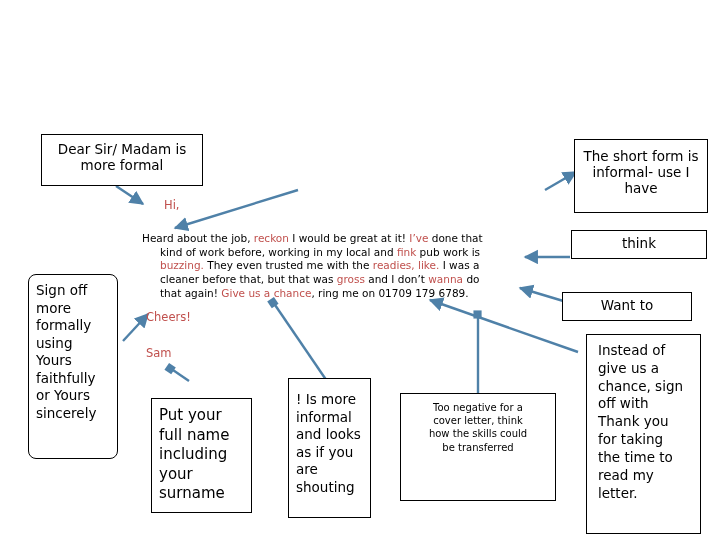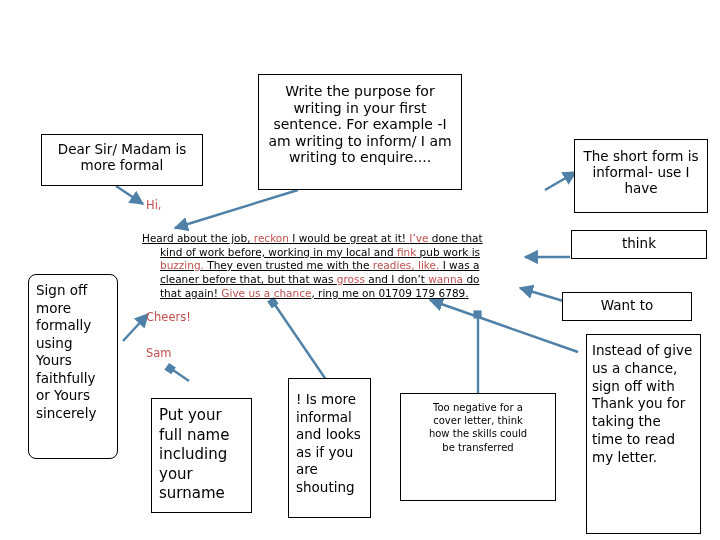--- a/index.html
+++ b/index.html
@@ -24,21 +24,20 @@
   .c{text-align:center;}
   .l{text-align:left;}
   .letter{position:absolute;color:#000000;}
   .red{color:#C0504D;}
   .body-text{
     position:absolute;
     font-size:10.5px;
     line-height:1.30;
     color:#000000;
     text-align:left;
-    text-decoration:underline;
   }
   .body-text .indent{display:block;padding-left:18px;text-indent:0;}
 </style>
 </head>
 <body>
 
 <div id="canvas">
 
   <svg class="arrows" viewBox="0 0 720 540" width="720" height="540">
     <defs>
@@ -68,23 +67,20 @@
 
     <line x1="331" y1="387" x2="273" y2="302" stroke="#4F81A8" stroke-width="2.4" marker-end="url(#tail)"></line>
 
     <line x1="478" y1="393" x2="478" y2="314" stroke="#4F81A8" stroke-width="2.4" marker-end="url(#tail)"></line>
   </svg>
 
   <div class="box c" style="left:41px;top:134px;width:162px;height:52px;font-size:13.5px;padding:7px 14px;">
     <span>Dear Sir/ Madam is more formal</span>
   </div>
 
-  <div class="box c" style="left:258px;top:74px;width:204px;height:116px;font-size:14px;padding:8px 8px;">
-    <span>Write the purpose for writing in your first sentence. For example -I am writing to inform/ I am writing to enquire....</span>
-  </div>
 
   <div class="box c" style="left:574px;top:139px;width:134px;height:74px;font-size:13.5px;padding:9px 6px;">
     <span>The short form is informal- use I have</span>
   </div>
 
   <div class="box c" style="left:571px;top:230px;width:136px;height:29px;font-size:13.5px;padding:5px 4px;">
     <span>think</span>
   </div>
 
   <div class="box c" style="left:562px;top:292px;width:130px;height:29px;font-size:13.5px;padding:5px 4px;">
@@ -100,25 +96,25 @@
   </div>
 
   <div class="box l" style="left:288px;top:378px;width:83px;height:140px;font-size:13.5px;padding:12px 7px;line-height:1.30;">
     <span>! Is more informal and looks as if you are shouting</span>
   </div>
 
   <div class="box c" style="left:400px;top:393px;width:156px;height:108px;font-size:10px;padding:7px 23px;line-height:1.32;">
     <span>Too negative for a cover letter, think how the skills could be transferred</span>
   </div>
 
-  <div class="box l" style="left:586px;top:334px;width:115px;height:200px;font-size:13.5px;padding:7px 5px;line-height:1.32;">
+  <div class="box l" style="left:586px;top:334px;width:115px;height:200px;font-size:13.5px;padding:7px 11px;line-height:1.32;">
     <span>Instead of give us a chance, sign off with Thank you for taking the time to read my letter.</span>
   </div>
 
-  <div class="letter red" style="left:146px;top:198px;font-size:11.5px;">
+  <div class="letter red" style="left:164px;top:198px;font-size:11.5px;">
     <span>Hi,</span>
   </div>
 
   <div class="body-text" style="left:142px;top:232px;width:410px;">
     <span>
       Heard about the job, <span class="red">reckon</span> I would be great at it! <span class="red">I’ve</span> done that
     </span>
     <span class="indent">
       kind of work before, working in my local and <span class="red">fink</span> pub work is
     </span>

